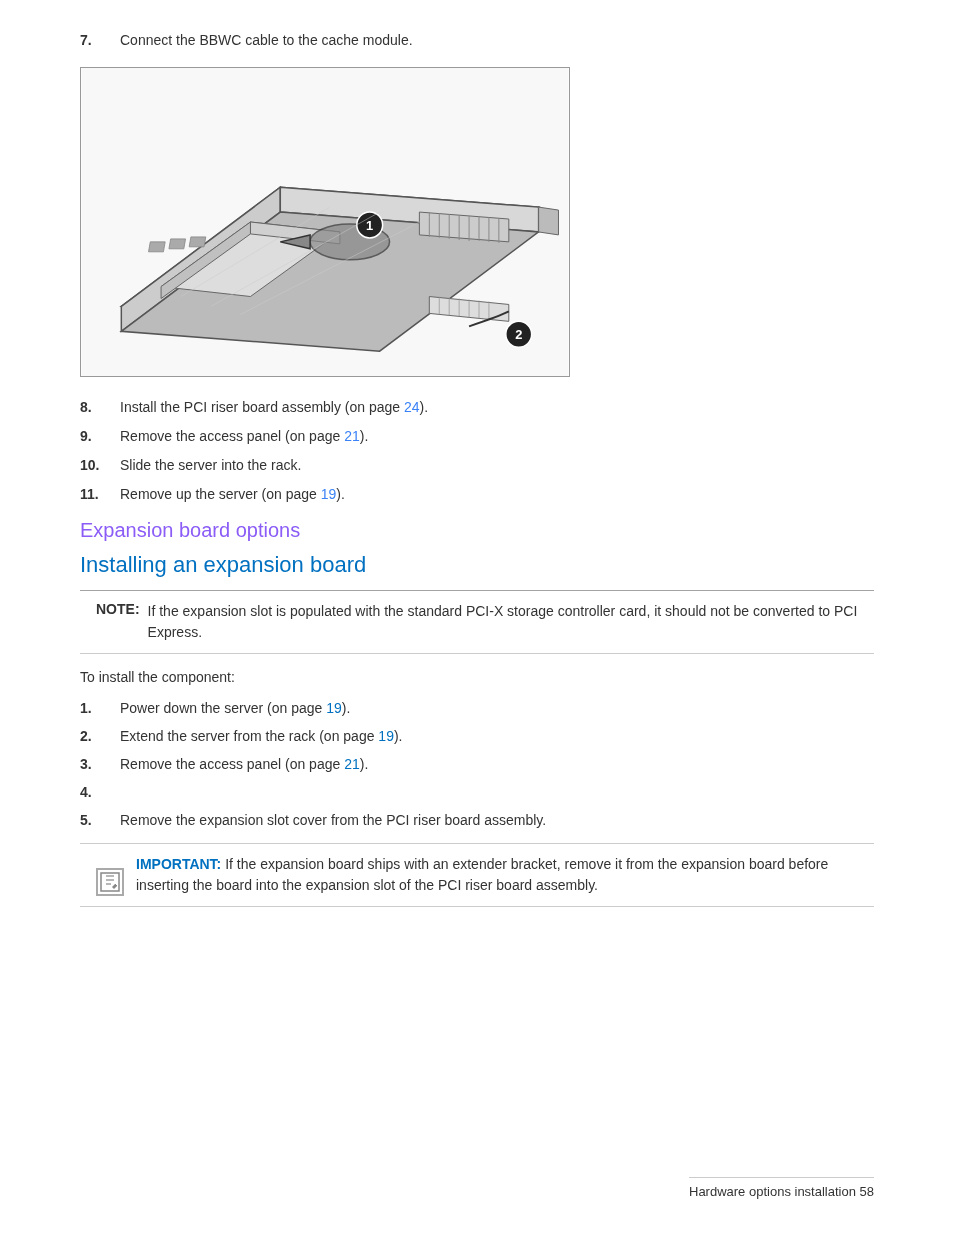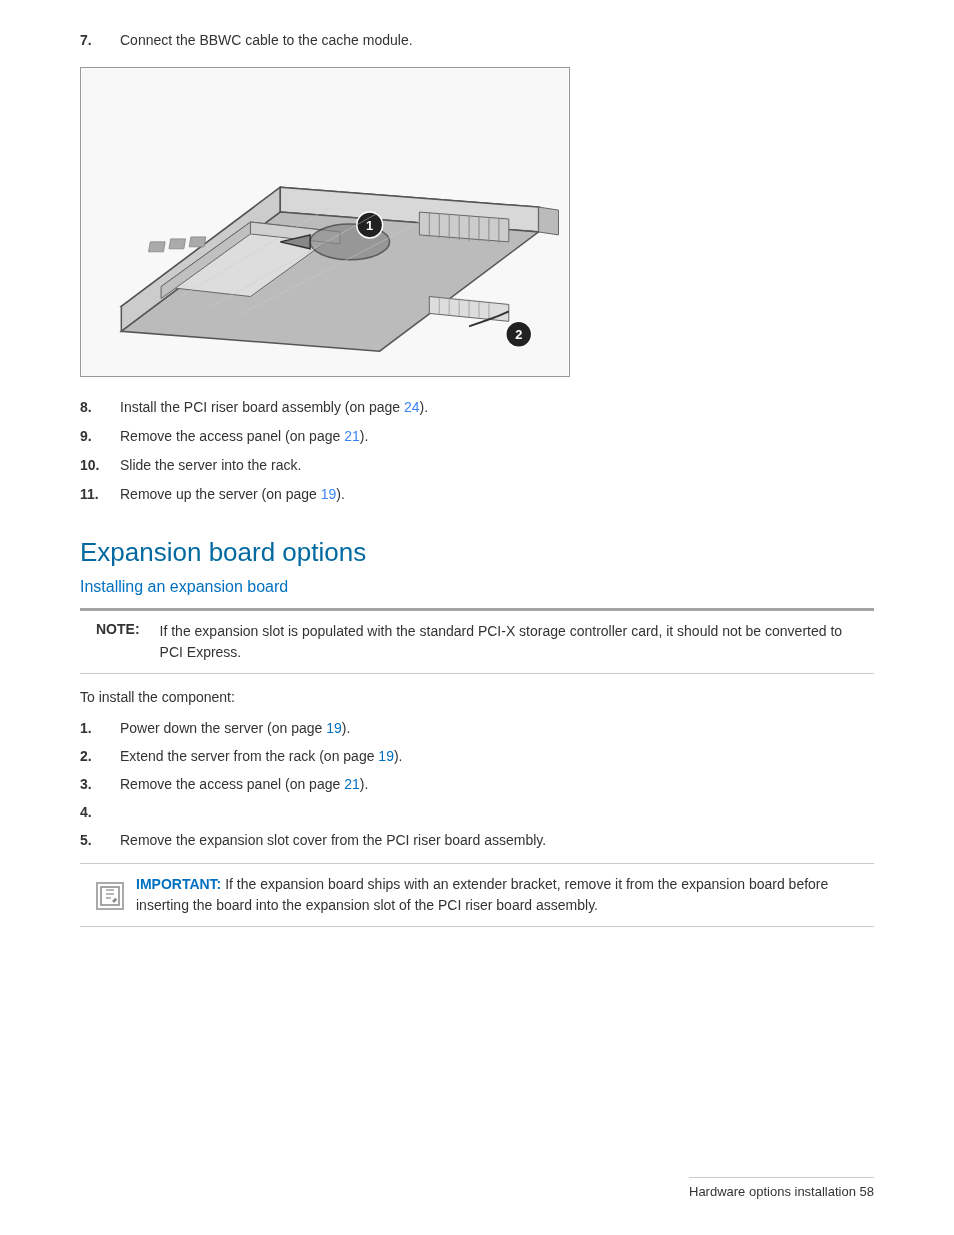--- a/index.html
+++ b/index.html
@@ -40,62 +40,62 @@
       background: #fff;
       position: relative;
       overflow: hidden;
     }
     
     .diagram-svg {
       width: 100%;
       height: 100%;
     }
     h1.section-title {
-      color: #0369a1;
-      font-size: 26px;
+      color: #8b5cf6;
+      font-size: 20px;
       font-weight: normal;
-      margin-top: 32px;
+      margin-top: 14px;
       margin-bottom: 10px;
       border-bottom: none;
     }
     h2.sub-title {
       color: #0070c0;
-      font-size: 16px;
+      font-size: 22px;
       font-weight: normal;
       margin-top: 10px;
       margin-bottom: 12px;
     }
     .body-text {
       line-height: 1.6;
       margin-bottom: 12px;
     }
     .note-box {
-      border-top: 3px solid #a3a3a3;
+      border-top: 1px solid #a3a3a3;
       border-bottom: 1px solid #ccc;
       padding: 10px 16px;
       margin: 12px 0;
       display: flex;
-      gap: 20px;
+      gap: 8px;
     }
     .note-label {
       font-weight: bold;
       color: #333;
       white-space: nowrap;
     }
     .note-content {
       line-height: 1.5;
     }
     .important-box {
       border-top: 1px solid #ccc;
       border-bottom: 1px solid #ccc;
       padding: 10px 16px;
       margin: 12px 0;
       display: flex;
       gap: 12px;
-      align-items: center;
+      align-items: flex-end;
     }
     .important-icon {
       width: 28px;
       height: 28px;
       min-width: 28px;
       border: 2px solid #aaa;
       display: flex;
       align-items: center;
       justify-content: center;
       font-style: italic;

